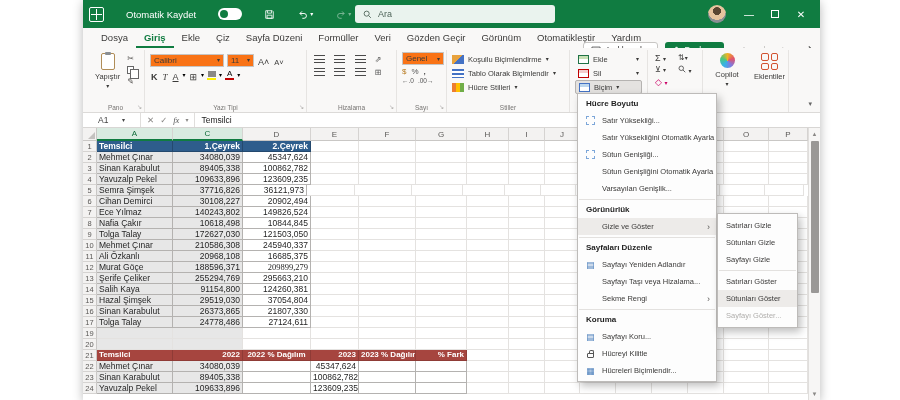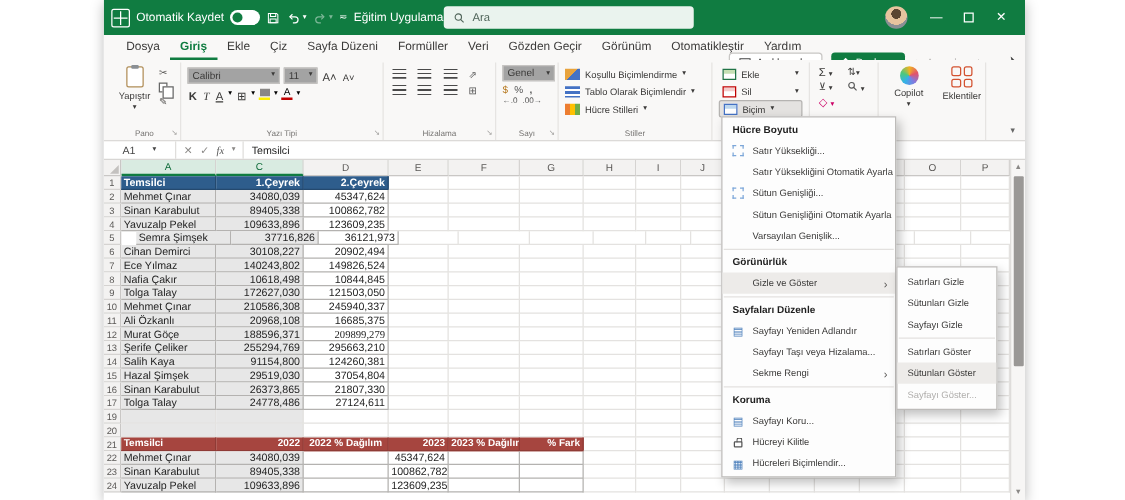--- a/index.html
+++ b/index.html
@@ -3,21 +3,21 @@
 <meta charset="utf-8">
 <style>
   *{box-sizing:border-box;margin:0;padding:0}
   html,body{width:900px;height:400px;overflow:hidden}
   body{background:#fff;font-family:"Liberation Sans",sans-serif;position:relative}
   .window{position:absolute;left:83px;top:0;width:737px;height:400px;background:#fff;
           box-shadow:0 2px 10px rgba(0,0,0,.28);overflow:hidden}
 
   
   .titlebar{height:28px;background:#107C41;display:flex;align-items:center;color:#fff;
-            font-size:9.5px;padding:0 6px;gap:5px;position:relative}
+            font-size:9.5px;padding:0 6px;gap:22px;position:relative}
   .appicon{width:15px;height:15px;border:1px solid #fff;border-radius:2px;position:relative;flex:0 0 auto}
   .appicon::before{content:"";position:absolute;left:6px;top:1px;bottom:1px;width:1px;background:#fff}
   .appicon::after{content:"";position:absolute;top:6px;left:1px;right:1px;height:1px;background:#fff}
   .toggle{width:24px;height:12px;background:#fff;border-radius:6px;position:relative;flex:0 0 auto}
   .toggle::before{content:"";position:absolute;left:2px;top:2px;width:8px;height:8px;border-radius:50%;background:#107C41}
   .tbicon{display:flex;align-items:center;gap:1px}
   .dim{opacity:.45}
   .chev{font-size:6px;line-height:1}
   .search-pill{position:absolute;left:272px;top:5px;width:200px;height:18px;background:#EAF3EE;
                border-radius:3px;display:flex;align-items:center;gap:6px;padding:0 8px;color:#50655A;font-size:9px}
@@ -48,21 +48,21 @@
   .bigbtn{display:flex;flex-direction:column;align-items:center;font-size:7.5px;gap:2px;padding:1px 3px;color:#3B3A39}
   .g-clip{width:58px;display:flex}
   .clipboard{width:14px;height:17px;border:1px solid #B08D57;border-radius:2px;background:#fff;position:relative}
   .clipboard::before{content:"";position:absolute;left:3px;top:-2px;width:6px;height:3px;background:#8a8f94;border-radius:1px}
   .minicol{display:flex;flex-direction:column;gap:3px;margin-left:4px;font-size:8px;color:#5a5856;padding-top:2px}
   .copy-ic{width:7px;height:8px;border:1px solid #666;position:relative;background:#fff;display:inline-block}
   .copy-ic::after{content:"";position:absolute;left:2px;top:2px;width:7px;height:8px;border:1px solid #666;background:#fff}
   .g-font{width:162px}
   .frow{display:flex;align-items:center;gap:3px;margin:1px 0;height:14px}
   .selbox{display:flex;align-items:center;justify-content:space-between;border:1px solid #C6C4C2;
-          background:#a3a3a3;height:13px;font-size:8px;padding:0 3px;color:#3B3A39}
+          background:#f97316;height:13px;font-size:8px;padding:0 3px;color:#3B3A39}
   .w-font{width:74px}.w-size{width:27px}.w-num{width:42px}
   .fbtn{font-size:9px;height:13px;display:flex;align-items:flex-end;color:#3B3A39;padding:0 1px}
   .colorbar{display:flex;flex-direction:column;align-items:center;line-height:1}
   .colorbar .bar{width:9px;height:2px;margin-top:1px}
   .g-align{width:90px}
   .alico{width:11px;height:8px;background:repeating-linear-gradient(to bottom,#4a4a4a 0 1px,transparent 1px 3.5px)}
   .agrid{display:grid;grid-template-columns:repeat(4,1fr);gap:4px 6px;padding:3px 2px}
   .g-num{width:50px}
   .tinytxt{font-size:6.5px;color:#555}
   .g-styles{width:123px}
@@ -490,21 +490,21 @@
           <div class="cell" style="width: 35px;"></div>
           <div class="cell" style="width: 36px;"></div>
           <div class="cell" style="width: 36px;"></div>
           <div class="cell" style="width: 36px;"></div>
           <div class="cell" style="width: 36px;"></div>
           <div class="cell" style="width: 45px;"></div>
           <div class="cell" style="width: 39px;"></div>
         </div>
         <div class="grid-row">
           <div class="rnum">5</div>
-          <div class="cell tb sel" style="width: 76px; margin-left: 12px;">Semra Şimşek</div>
+          <div class="cell tb sel" style="width: 76px;">Semra Şimşek</div>
           <div class="cell tb num sel" style="width: 70px;">37716,826</div>
           <div class="cell tb num" style="width: 64px;">36121,973</div>
           <div class="cell" style="width: 48px;"></div>
           <div class="cell" style="width: 57px;"></div>
           <div class="cell" style="width: 51px;"></div>
           <div class="cell" style="width: 42px;"></div>
           <div class="cell" style="width: 36px;"></div>
           <div class="cell" style="width: 35px;"></div>
           <div class="cell" style="width: 36px;"></div>
           <div class="cell" style="width: 36px;"></div>

